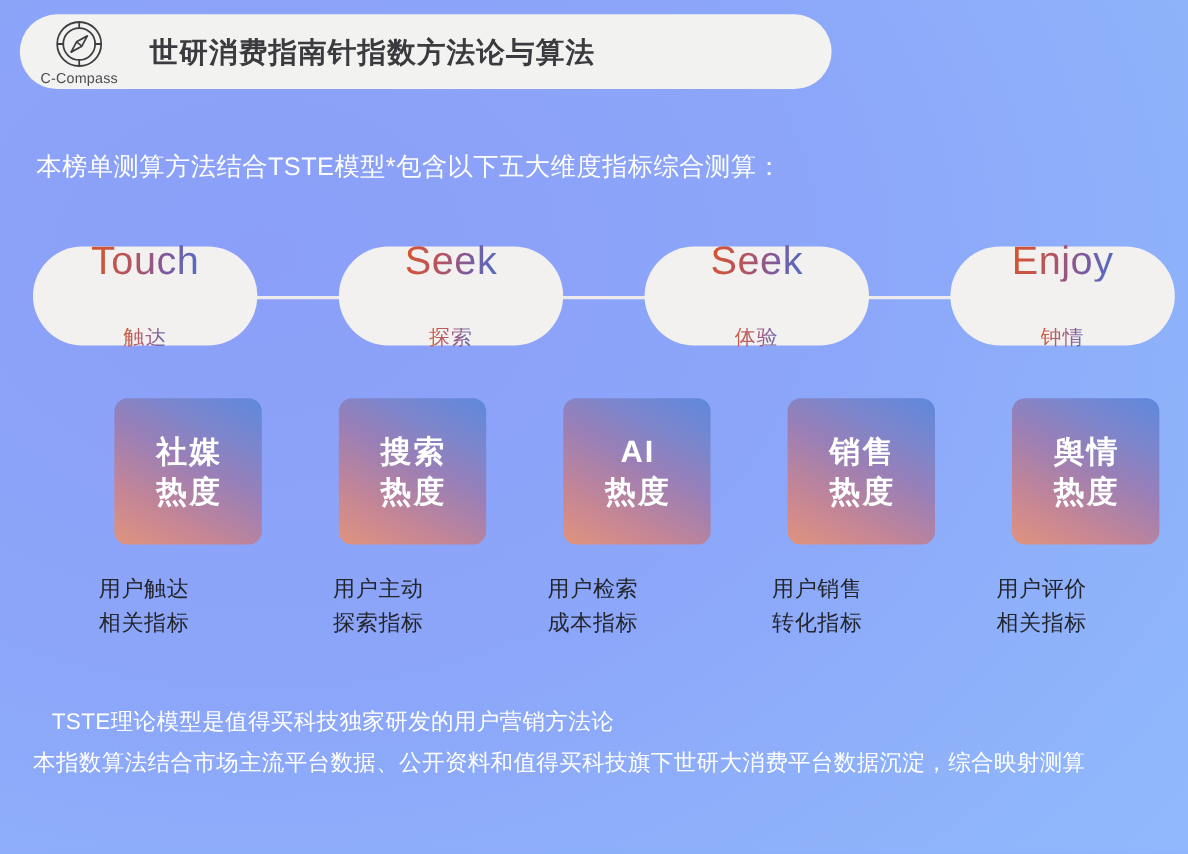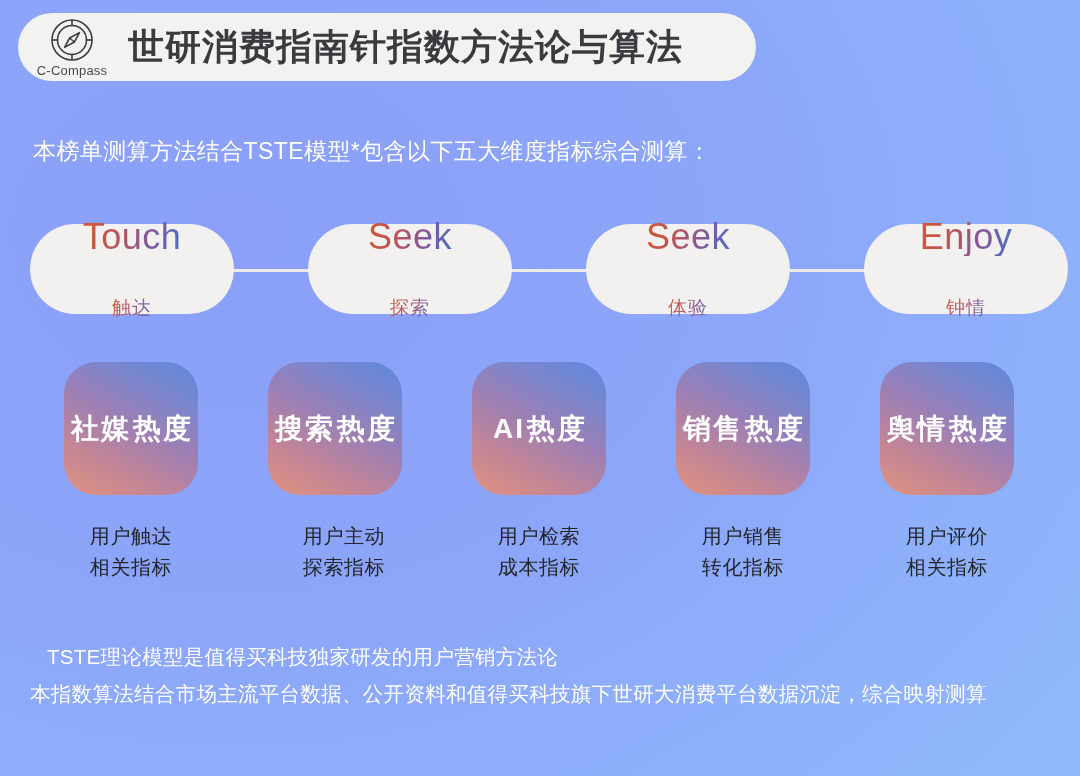--- a/index.html
+++ b/index.html
@@ -50,27 +50,27 @@
     margin-top: 2px;
   }
   #logo-caption {
     font-size: 13px;
     color: #4b4b4f;
     letter-spacing: 0.2px;
     margin-top: 1px;
     white-space: nowrap;
   }
   #header-title {
-    font-size: 36px;
+    font-size: 26px;
     font-weight: bold;
     color: #3b3b3f;
     letter-spacing: 1px;
     line-height: 1;
     white-space: nowrap;
-    margin-left: 2px;
+    margin-left: 10px;
   }
 
   
   #subtitle {
     position: absolute;
     left: 33px;
     top: 136px;
     font-size: 23px;
     color: #ffffff;
     letter-spacing: 0.4px;
@@ -135,32 +135,33 @@
     left: 0;
     top: 362px;
     width: 1080px;
     height: 135px;
   }
   .dim-card {
     position: absolute;
     top: 0;
     width: 134px;
     height: 133px;
-    border-radius: 32px;
+    border-radius: 12px;
     background-image: linear-gradient(28deg,
         #e0937d 0%,
         #c48596 26%,
         #9a7fb6 54%,
         #7b86cd 76%,
         #5e88dd 100%);
     display: flex;
-    flex-direction: row;
+    flex-direction: column;
     align-items: center;
     justify-content: center;
     box-sizing: border-box;
+    margin-left: 40px;
   }
   .dim-card-line {
     font-size: 28px;
     font-weight: bold;
     color: #ffffff;
     line-height: 1.28;
     letter-spacing: 2px;
     text-indent: 2px;
   }
 

